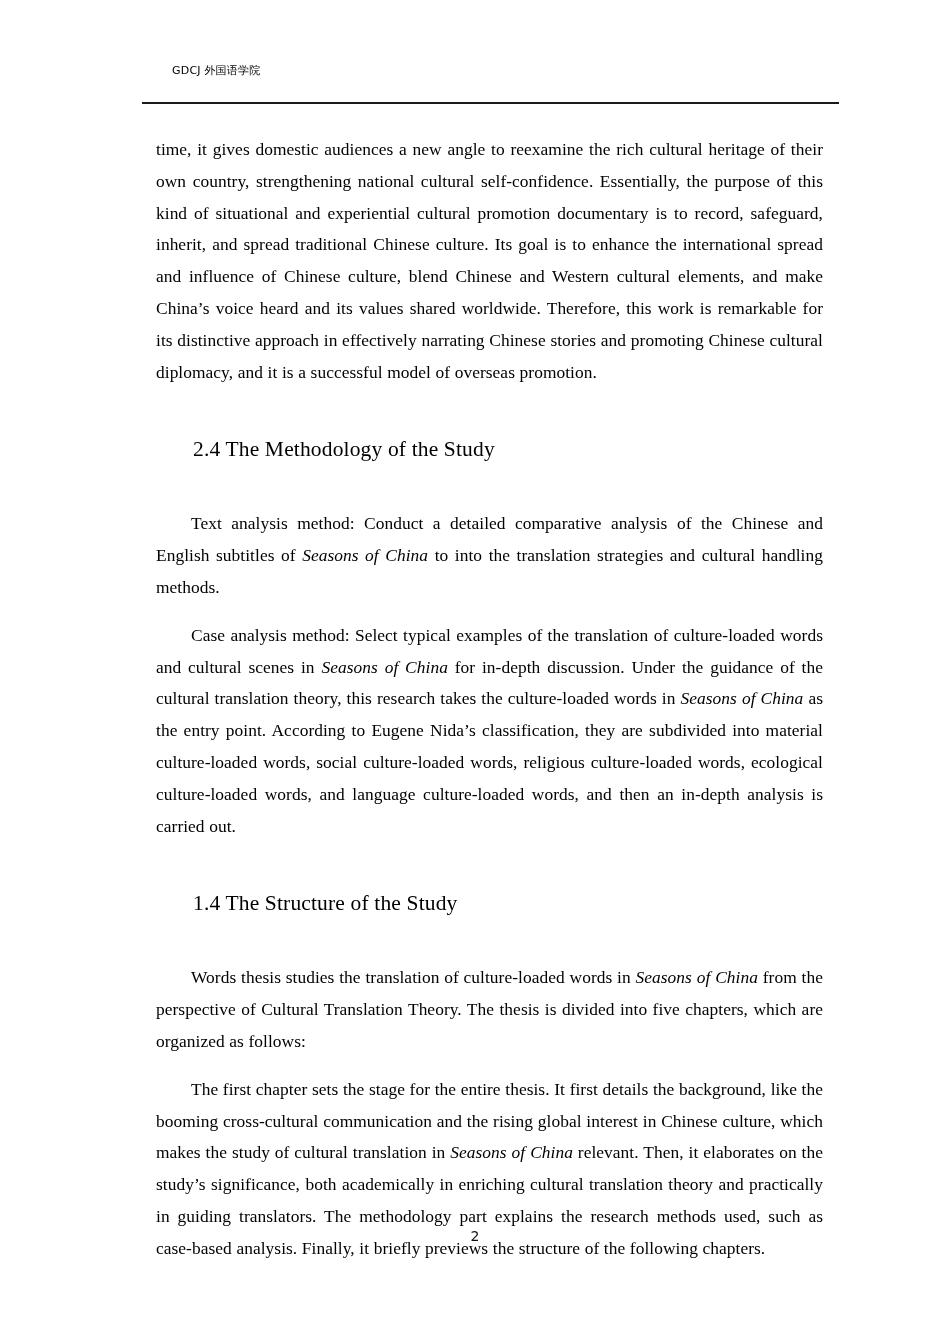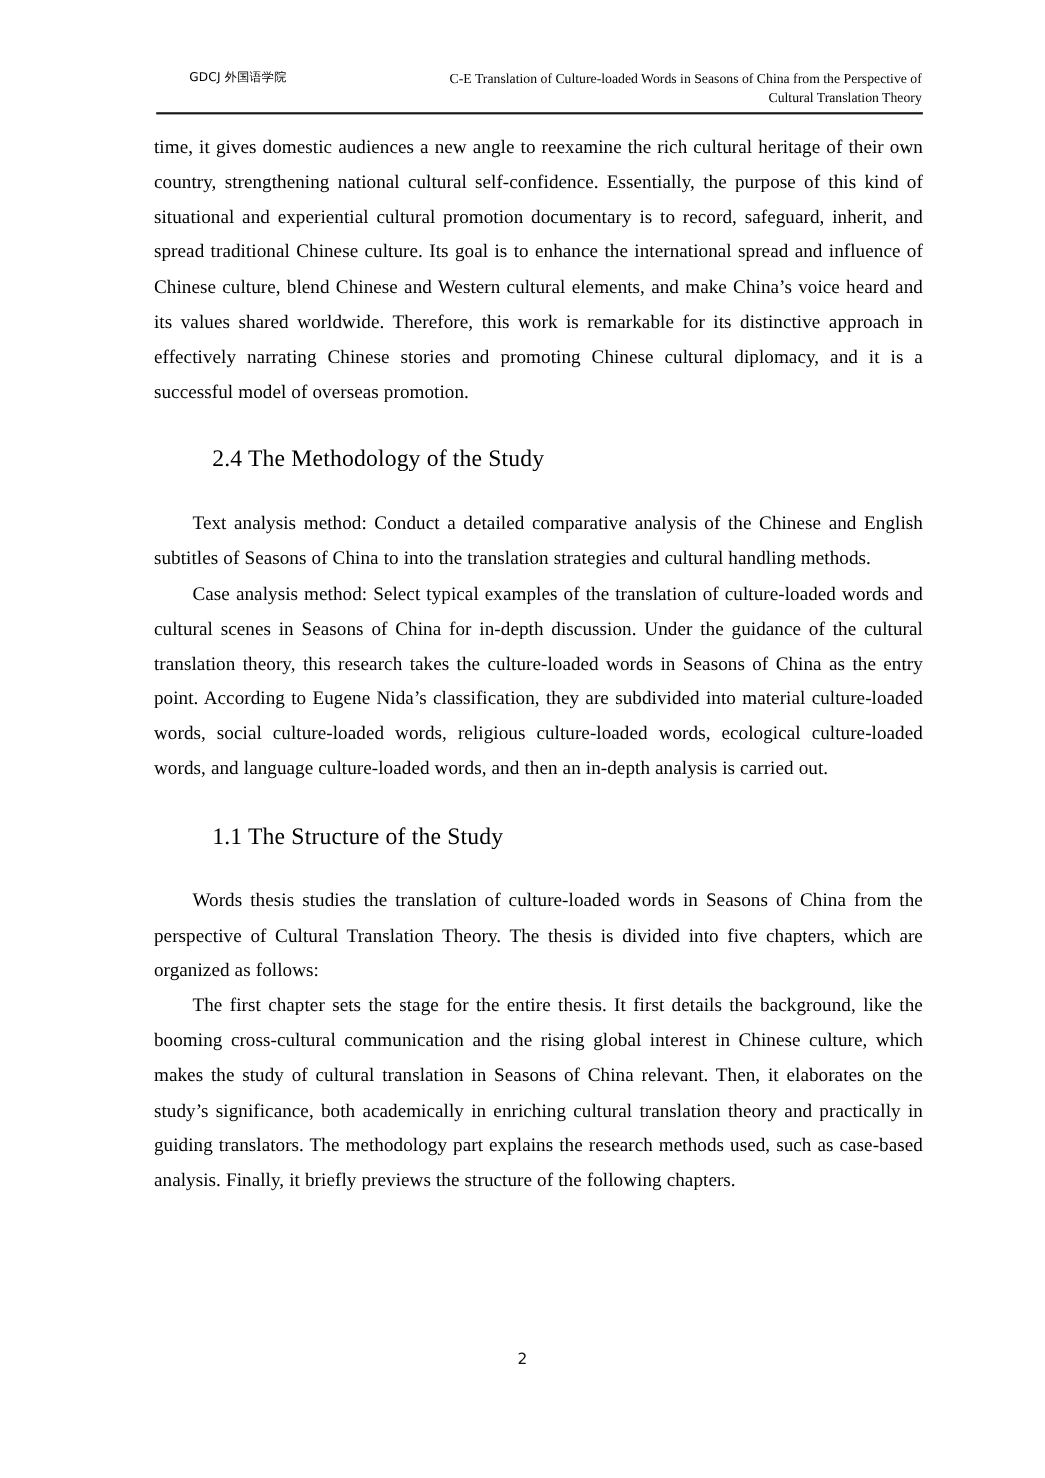--- a/index.html
+++ b/index.html
@@ -65,37 +65,38 @@
 
   
   .content {
     position: absolute;
     left: 140px;
     top: 118px;
     width: 699px;
   }
 
   p.para {
-    margin: 0;
+    margin: 16px;
     font-size: 17.4px;
     line-height: 31.8px;
     text-align: justify;
     text-justify: inter-word;
     text-align-last: left;
     letter-spacing: 0.05px;
     word-spacing: 0.2px;
   }
   p.para.indent {
     text-indent: 35px;
   }
   p.para.cont {
     text-indent: 0;
   }
 
   .ital {
+    font-style: italic;
   }
 
   h2.heading {
     margin: 0;
     padding-left: 53px;
     font-size: 21.5px;
     font-weight: normal;
     line-height: 30px;
     letter-spacing: 0.15px;
   }
@@ -116,45 +117,41 @@
   }
 </style>
 </head>
 <body>
 
 <div class="page">
 
   <div class="header">
     <div class="header-row">
       <div class="header-left">GDCJ 外国语学院</div>
-      <div class="header-right">
-        <div>C-E  Translation  of Culture-loaded Words in Seasons of China from the Perspective of</div>
-        <div>Cultural Translation Theory</div>
-      </div>
     </div>
   </div>
   <div class="header-rule"></div>
 
   <div class="content">
 
     <p class="para cont">time, it gives domestic audiences a new angle to reexamine the rich cultural heritage of their own country, strengthening national cultural self-confidence. Essentially, the purpose of this kind of situational and experiential cultural promotion documentary is to record, safeguard, inherit, and spread traditional Chinese culture. Its goal is to enhance the international spread and influence of Chinese culture, blend Chinese and Western cultural elements, and make China’s voice heard and its values shared worldwide. Therefore, this work is remarkable for its distinctive approach in effectively narrating Chinese stories and promoting Chinese cultural diplomacy, and it is a successful model of overseas promotion.</p>
 
     <div class="sp-before-h"></div>
 
     <h2 class="heading">2.4 The Methodology of the Study</h2>
 
     <div class="sp-after-h"></div>
 
     <p class="para indent"><span>Text analysis method: Conduct a detailed comparative analysis of the Chinese and English subtitles of </span><span class="ital">Seasons of China</span><span> to into the translation strategies and cultural handling methods.</span></p>
 
     <p class="para indent"><span>Case analysis method: Select typical examples of the translation of culture-loaded words and cultural scenes in </span><span class="ital">Seasons of China</span><span> for in-depth discussion.  Under the guidance of the cultural translation theory, this research takes the culture-loaded words in </span><span class="ital">Seasons of China</span><span> as the entry point. According to Eugene Nida’s classification, they are subdivided into material culture-loaded words, social culture-loaded words, religious culture-loaded words, ecological culture-loaded words, and language culture-loaded words, and then an in-depth analysis is carried out.</span></p>
 
     <div class="sp-before-h"></div>
 
-    <h2 class="heading">1.1  The  Structure of the  Study</h2>
+    <h2 class="heading">1.4  The  Structure of the  Study</h2>
 
     <div class="sp-after-h"></div>
 
     <p class="para indent"><span>Words thesis studies the translation of culture-loaded words in </span><span class="ital">Seasons of China</span><span> from the perspective of  Cultural  Translation  Theory. The thesis is divided into  five  chapters,  which  are  organized  as  follows:</span></p>
 
     <p class="para indent"><span>The  first  chapter sets the stage for the entire thesis. It first details the background, like the booming cross-cultural communication and the rising global interest in Chinese culture, which makes the study of cultural translation in </span><span class="ital">Seasons of China</span><span> relevant. Then, it elaborates on the study’s significance, both academically in enriching cultural translation theory and practically in guiding translators. The methodology part explains the research methods used, such as case-based analysis. Finally, it briefly previews the structure of the following chapters.</span></p>
 
   </div>
 
   <div class="page-number">2</div>

